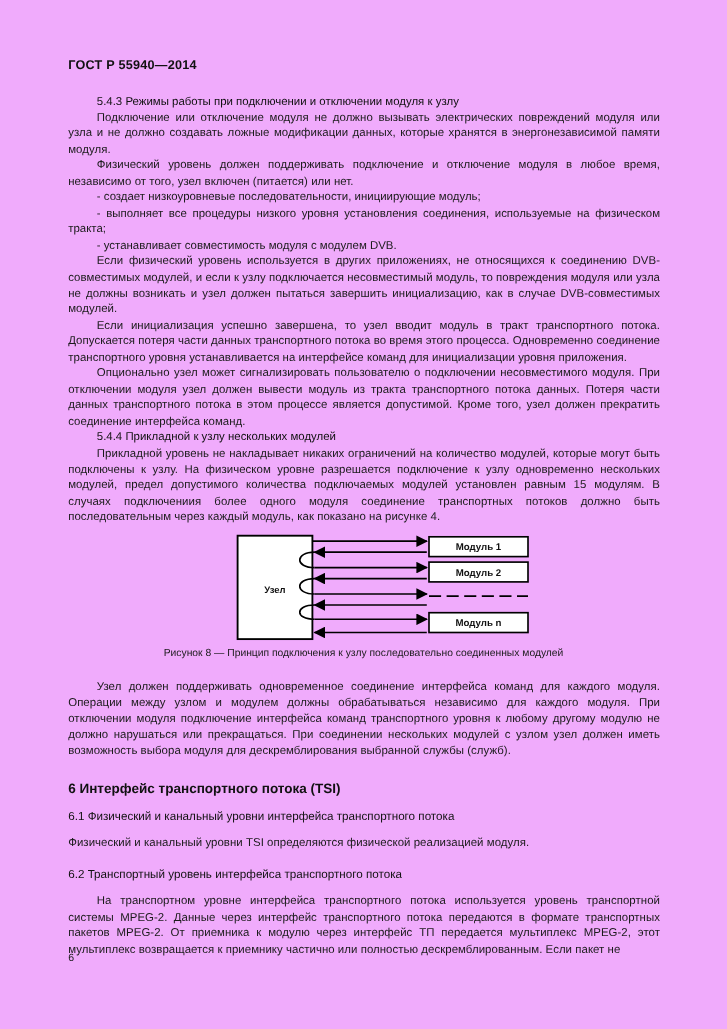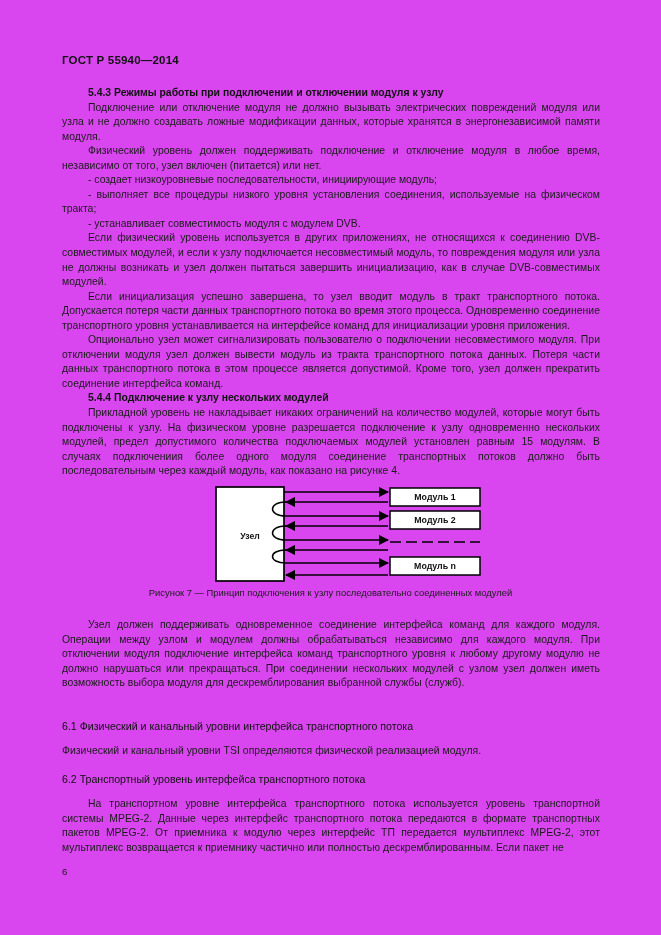--- a/index.html
+++ b/index.html
@@ -11,21 +11,21 @@
     width: 661px;
     height: 935px;
     position: relative;
     font-family: "Liberation Sans", sans-serif;
     color: #1a1a1a;
     overflow: hidden;
   }
   .page {
     position: absolute;
     inset: 0;
-    background: #d946ef;
+    background: #f0abfc;
   }
   .header {
     position: absolute;
     left: 62px;
     top: 54px;
     font-size: 11.5px;
     font-weight: bold;
     letter-spacing: 0.2px;
     color: #111;
   }
@@ -49,21 +49,21 @@
     margin: 0;
     font-size: 10.4px;
     line-height: 14.55px;
     text-align: justify;
     text-indent: 26px;
     color: #1b1b1b;
   }
   h3.sub {
     margin: 0;
     font-size: 10.4px;
-    font-weight: bold;
+    font-weight: normal;
     line-height: 14.55px;
     text-indent: 26px;
     color: #111;
   }
   h2.sec {
     margin: 0;
     font-size: 12.3px;
     font-weight: bold;
     line-height: 16px;
     color: #111;
@@ -133,21 +133,21 @@
     <h3 class="sub">5.4.3  Режимы работы при подключении и отключении модуля к узлу</h3>
     <p class="para">Подключение или отключение модуля не должно вызывать электрических повреждений модуля или узла и не должно создавать ложные модификации данных, которые хранятся в энергонезависимой памяти модуля.</p>
     <p class="para">Физический уровень должен поддерживать подключение и отключение модуля в любое время, независимо от того, узел включен (питается) или нет.</p>
     <p class="bullet">- создает низкоуровневые последовательности, инициирующие модуль;</p>
     <p class="bullet">- выполняет все процедуры низкого уровня установления соединения, используемые на физическом тракта;</p>
     <p class="bullet">- устанавливает совместимость модуля с модулем DVB.</p>
     <p class="para">Если физический уровень используется в других приложениях, не относящихся к соединению DVB-совместимых модулей, и если к узлу подключается несовместимый модуль, то повреждения модуля или узла не должны возникать и узел должен пытаться завершить инициализацию, как в случае DVB-совместимых модулей.</p>
     <p class="para">Если инициализация успешно завершена, то узел вводит модуль в тракт транспортного потока. Допускается потеря части данных транспортного потока во время этого процесса. Одновременно соединение транспортного уровня устанавливается на интерфейсе команд для инициализации уровня приложения.</p>
     <p class="para">Опционально узел может сигнализировать пользователю о подключении несовместимого модуля. При отключении модуля узел должен вывести модуль из тракта транспортного потока данных. Потеря части данных транспортного потока в этом процессе является допустимой. Кроме того, узел должен прекратить соединение интерфейса команд.</p>
 
-    <h3 class="sub">5.4.4  Подключение к узлу нескольких модулей</h3>
+    <h3 class="sub">5.4.4  Прикладной к узлу нескольких модулей</h3>
     <p class="para">Прикладной уровень не накладывает никаких ограничений на количество модулей, которые могут быть подключены к узлу. На физическом уровне разрешается подключение к узлу одновременно нескольких модулей, предел допустимого количества подключаемых модулей установлен равным 15 модулям. В случаях подключениия более одного модуля соединение транспортных потоков должно быть последовательным через каждый модуль, как показано на рисунке 4.</p>
   </div>
 
   <div class="figure-wrap">
     <svg class="diagram" width="661" height="110" viewBox="0 0 661 110">
 
       <rect x="216" y="9" width="68" height="94" fill="#ffffff" stroke="#000000" stroke-width="1.7"></rect>
       <text class="node-label" x="250" y="59" text-anchor="middle" dominant-baseline="middle">Узел</text>
 
       <rect x="390" y="10" width="90" height="18" fill="#ffffff" stroke="#000000" stroke-width="1.5"></rect>
@@ -186,26 +186,27 @@
 
       <line x1="388" y1="72" x2="286" y2="72" stroke="#000000" stroke-width="1.5" marker-end="url(#arrL)"></line>
 
       <path d="M 286 72 C 268 72 268 85 286 85" fill="none" stroke="#000000" stroke-width="1.5"></path>
 
       <line x1="286" y1="85" x2="388" y2="85" stroke="#000000" stroke-width="1.5" marker-end="url(#arrR)"></line>
 
       <line x1="388" y1="97" x2="286" y2="97" stroke="#000000" stroke-width="1.5" marker-end="url(#arrL)"></line>
     </svg>
 
-    <div class="figure-caption">Рисунок 7 — Принцип подключения к узлу последовательно соединенных модулей</div>
+    <div class="figure-caption">Рисунок 8 — Принцип подключения к узлу последовательно соединенных модулей</div>
   </div>
 
   <div class="content" style="top: 618px;">
     <p class="para">Узел должен поддерживать одновременное соединение интерфейса команд для каждого модуля. Операции между узлом и модулем должны обрабатываться независимо для каждого модуля. При отключении модуля подключение интерфейса команд транспортного уровня к любому другому модулю не должно нарушаться или прекращаться. При соединении нескольких модулей с узлом узел должен иметь возможность выбора модуля для дескремблирования выбранной службы (служб).</p>
     <div class="sp-18"></div>
+    <h2 class="sec">6  Интерфейс транспортного потока (TSI)</h2>
     <div class="sp-10"></div>
     <h3 class="secsub">6.1  Физический и канальный уровни интерфейса транспортного потока</h3>
     <div class="sp-10"></div>
     <p class="para noindent">Физический и канальный уровни TSI определяются физической реализацией модуля.</p>
     <div class="sp-14"></div>
     <h3 class="secsub">6.2  Транспортный уровень интерфейса транспортного потока</h3>
     <div class="sp-10"></div>
     <p class="para">На транспортном уровне интерфейса транспортного потока используется уровень транспортной системы MPEG-2. Данные через интерфейс транспортного потока передаются в формате транспортных пакетов MPEG-2. От приемника к модулю через интерфейс ТП передается мультиплекс MPEG-2, этот мультиплекс возвращается к приемнику частично или полностью дескремблированным. Если пакет не</p>
   </div>
 

